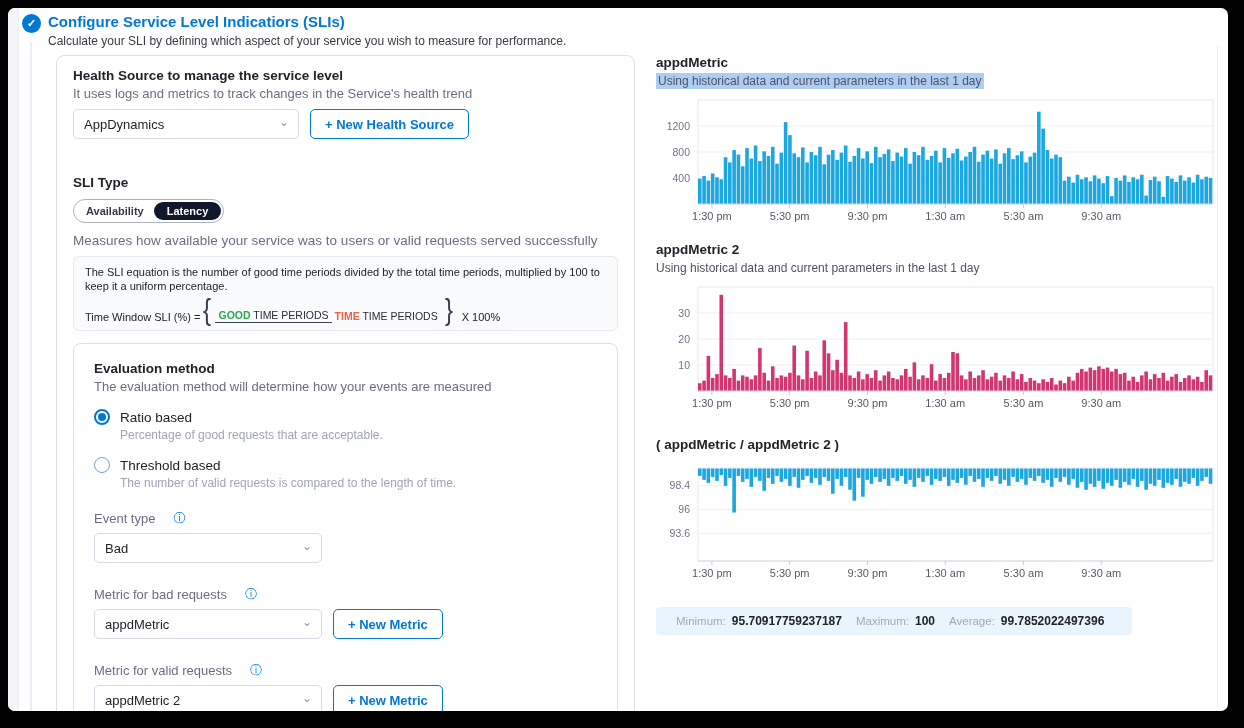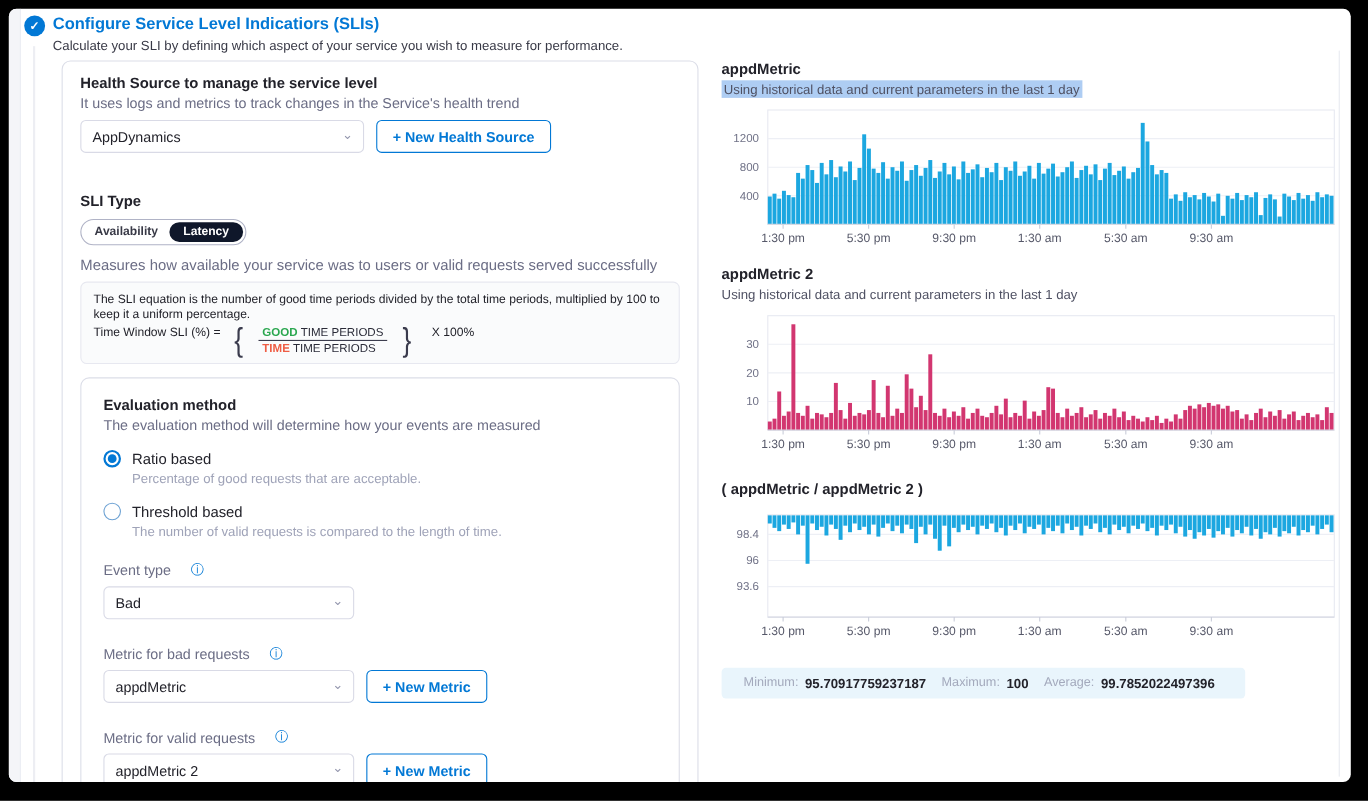--- a/index.html
+++ b/index.html
@@ -14,35 +14,35 @@
 
   .left-panel { position:absolute; left:48px; top:47px; width:579px; height:700px; border:1px solid #dcdee8; border-radius:8px; background:#fff; padding:12px 16px; }
   .section-heading { font-size:13.5px; font-weight:bold; color:#22222a; }
   .desc { font-size:13px; color:#6b6d85; margin-top:3px; }
   .row { display:flex; align-items:center; gap:11px; }
   .hs-row { margin-top:8px; }
 
   .select { height:30px; background:#fff; border:1px solid #d9dae6; border-radius:5px; display:flex; align-items:center; justify-content:space-between; padding:0 9px 0 10px; cursor:pointer; }
   .select-value { font-size:13px; color:#22222a; }
   .chevron-icon { font-size:12px; color:#9npx; color:#9396ad; line-height:1; margin-top:-4px; }
-  .w-258 { width:258px; } .w-271 { width:228px; }
+  .w-258 { width:226px; } .w-271 { width:228px; }
 
   .btn-outline { height:30px; background:#fff; border:1.5px solid #0278d5; border-radius:5px; color:#0278d5; font-size:13px; font-weight:bold; padding:0 14px; font-family:inherit; cursor:pointer; white-space:nowrap; }
 
   .sli-type-heading { margin-top:36px; }
   .pill-group { display:inline-flex; align-items:center; border:1px solid #b0b3c6; border-radius:999px; padding:2px; margin-top:9px; background:#fff; }
   .pill { border:none; background:transparent; font-size:11px; font-weight:bold; color:#383946; padding:3px 10px; border-radius:999px; font-family:inherit; cursor:pointer; }
   .pill-active { background:#0f172a; color:#fff; padding:3px 13px; }
   .measures { font-size:13.5px; margin-top:10px; }
 
   .eq-box { margin-top:8px; border:1px solid #e7e8f0; background:#fafbfc; border-radius:6px; padding:8px 11px 7px; }
   .eq-text { font-size:11px; color:#22222a; line-height:14px; max-width:520px; }
-  .eq-row { display:flex; align-items:flex-start; margin-top:3px; font-size:11px; color:#22222a; gap:12px; }
+  .eq-row { display:flex; align-items:flex-end; margin-top:3px; font-size:11px; color:#22222a; gap:2px; }
   .brace { font-size:30px; font-weight:200; color:#3a3b4d; line-height:0.9; transform:scaleX(0.8); }
-  .frac { display:inline-flex; flex-direction:column; font-size:10.5px; color:#2a2b38; margin:0 1px; }
+  .frac { display:inline-flex; flex-direction:row; font-size:10.5px; color:#2a2b38; margin:0 1px; }
   .frac .num { border-bottom:1px solid #3c3d4e; padding:0 3px 1px; }
   .frac .den { padding:1px 3px 0; }
   .good { color:#2ba750; } .total { color:#ef5e45; }
   .eq-suffix { margin-left:6px; }
 
   .eval-card { margin-top:12px; border:1px solid #dcdee8; border-radius:8px; padding:17px 20px; height:400px; }
   .radio-option { margin-top:15px; }
   .radio-line { display:flex; align-items:center; gap:10px; cursor:pointer; }
   .radio { width:16px; height:16px; border-radius:50%; background:#fff; flex:0 0 auto; }
   .radio-off { border:1.5px solid #6fa3d4; }

